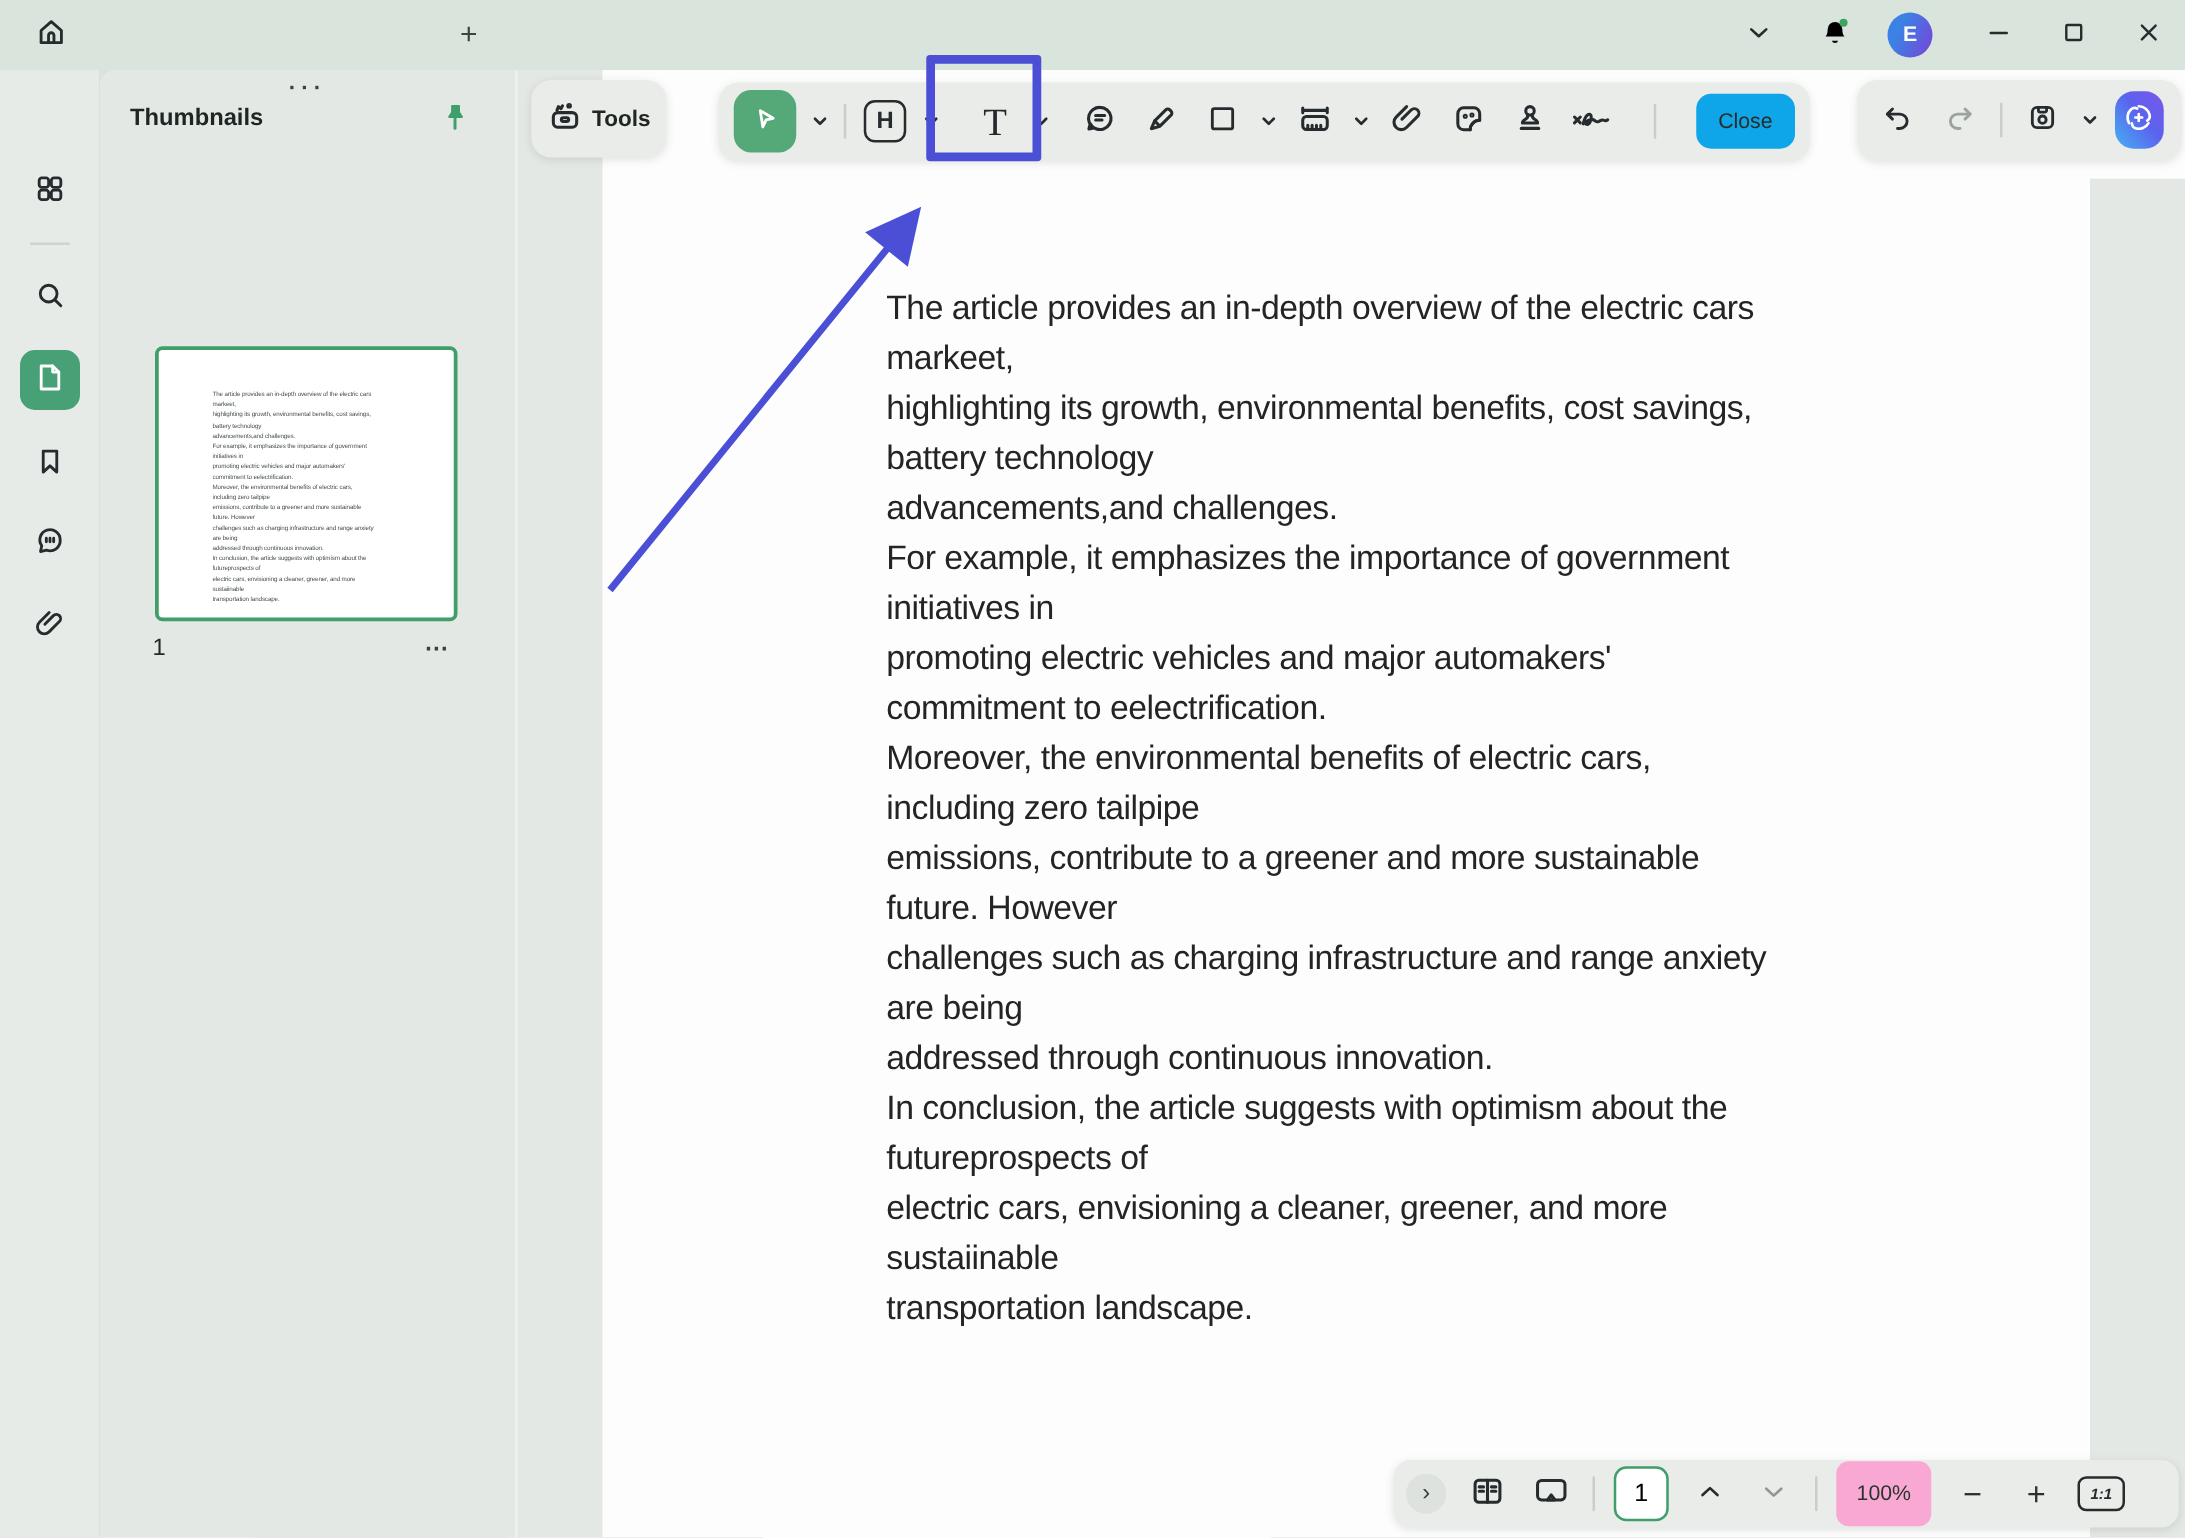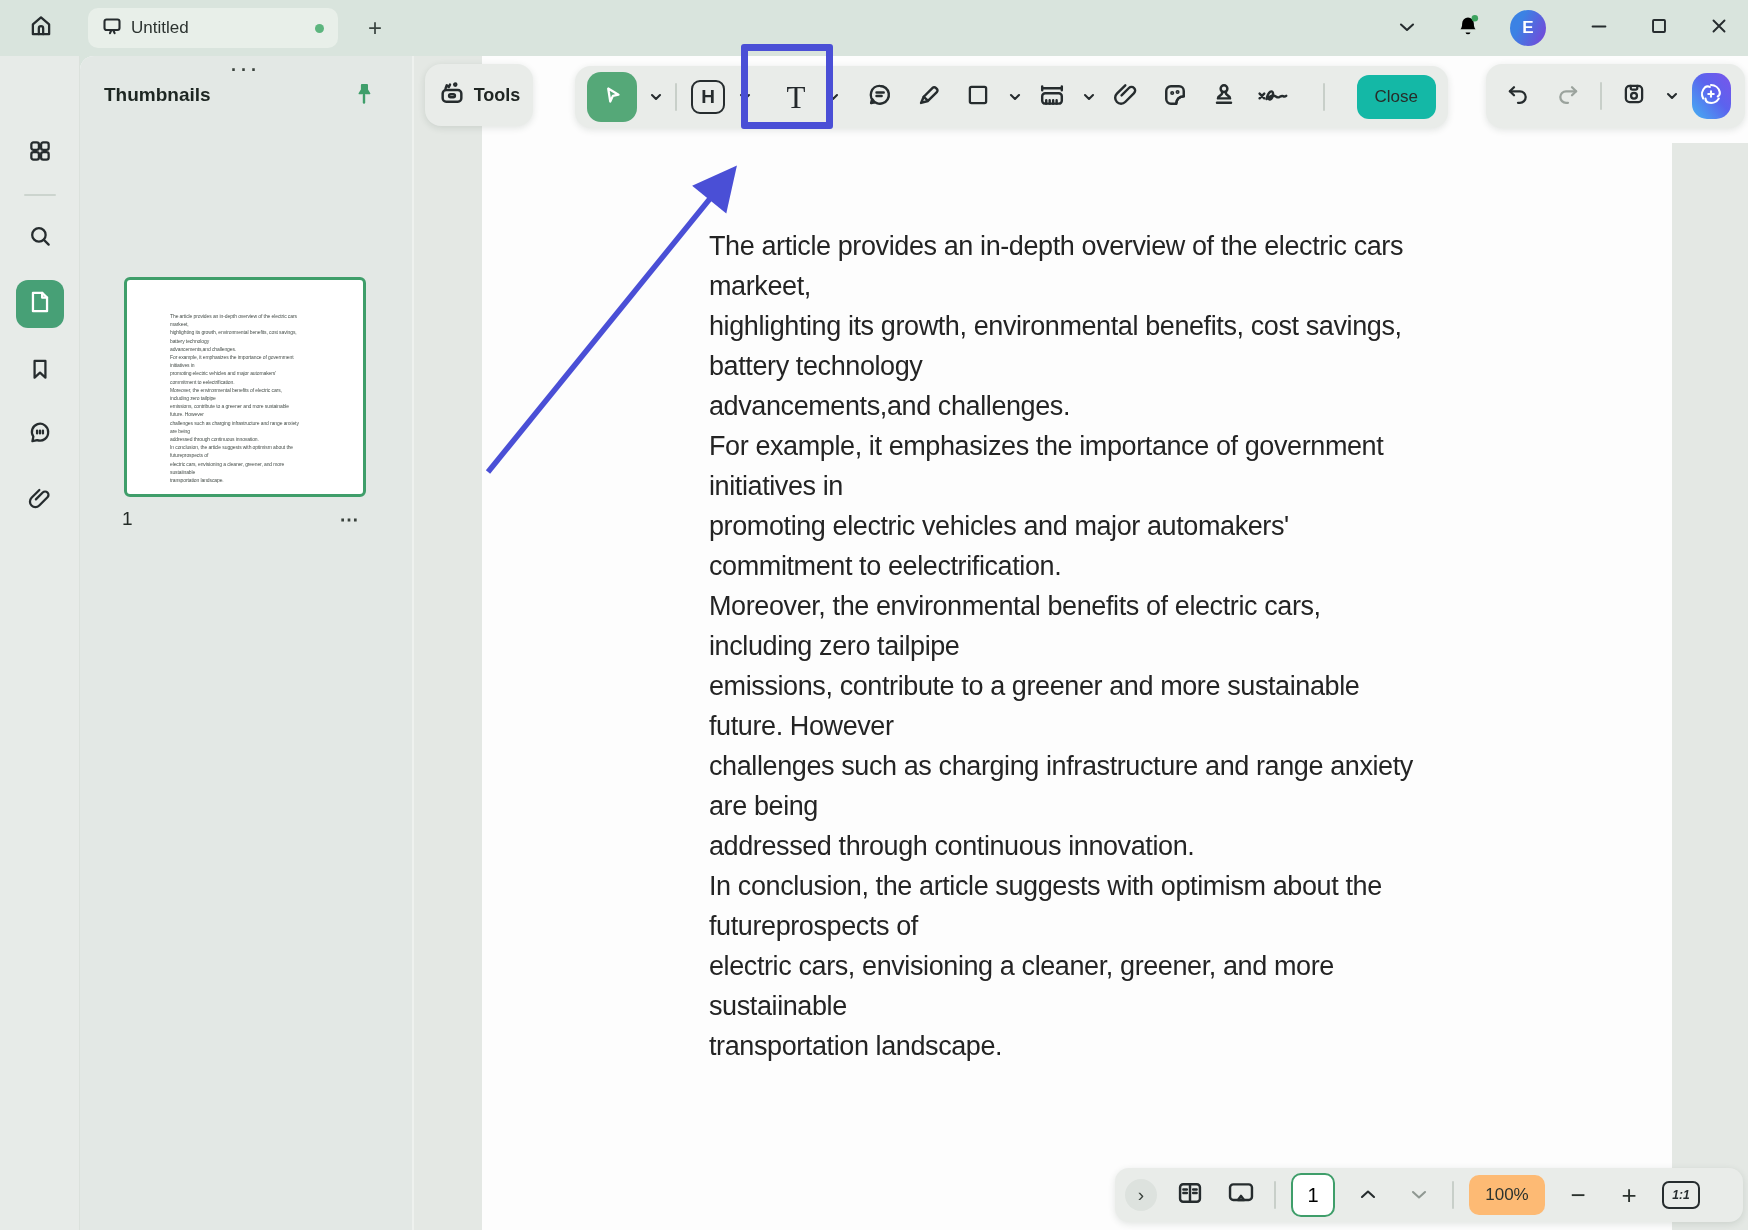--- a/index.html
+++ b/index.html
@@ -67,21 +67,21 @@
 
   .tool { display:flex; align-items:center; justify-content:center; border-radius:10px;
     min-width:36px; height:44px; }
   .vsep { width:2px; height:28px; background:#c8cfc9; border-radius:1px; }
   #select-tool { width:50px; height:50px; background:#55a878; border-radius:14px; }
   .chev { display:flex; align-items:center; }
   .glyphH { width:34px; height:34px; border:2.2px solid #262c2e; border-radius:9px;
     display:flex; align-items:center; justify-content:center;
     font-size:19px; font-weight:bold; color:#262c2e; }
   .glyphT { font-family:"Liberation Serif", serif; font-size:31px; color:#23282b; line-height:1; }
-  #close-btn { margin-left:auto; height:44px; padding:0 18px; background:#14b8a6;
+  #close-btn { margin-left:auto; height:44px; padding:0 18px; background:#0ea5e9;
     border-radius:12px; font-size:17px; color:#272d29; display:flex; align-items:center; }
   #ai-btn { width:46px; height:46px; border-radius:15px;
     background:linear-gradient(50deg,#45b1f2 0%,#5b63ee 55%,#7a55ea 100%);
     display:flex; align-items:center; justify-content:center; }
 
   
   #anno-box { left:741px; top:44px; width:92px; height:85px; border:7px solid #4a4fd6;
     border-radius:3px; }
   #anno-arrow { left:450px; top:140px; width:330px; height:360px; pointer-events:none; }
 
@@ -90,21 +90,21 @@
   .doc-line { font-size:27px; line-height:40px; letter-spacing:-0.4px; white-space:nowrap; }
 
   
   #status-pill { left:1115px; top:1168px; width:628px; height:54px; padding:0 10px; gap:15px;
     border-radius:14px; }
   .st-item { display:flex; align-items:center; justify-content:center; }
   #collapse-btn { width:32px; height:32px; border-radius:50%; background:#dde2de;
     font-size:19px; color:#39413c; }
   #page-box { width:44px; height:44px; background:#fff; border:2px solid #3f9e6a;
     border-radius:10px; font-size:20px; color:#22282４; }
-  #zoom-pill { width:76px; height:40px; background:#fdba74; border-radius:10px;
+  #zoom-pill { width:76px; height:52px; background:#f9a8d4; border-radius:10px;
     font-size:17px; color:#2c332f; }
   .txt-glyph { font-size:26px; color:#2b322e; font-weight:300; }
   #fit-box { width:38px; height:28px; border:2.2px solid #262c2e; border-radius:7px;
     font-size:12px; font-weight:bold; color:#262c2e;font-style:italic; }
 
   svg.ic { stroke:#262c2e; fill:none; stroke-width:2.1; stroke-linecap:round; stroke-linejoin:round; }
   svg.icw { stroke:#fff; fill:none; stroke-width:2.1; stroke-linecap:round; stroke-linejoin:round; }
 </style>
 </head>
 <body>
@@ -112,30 +112,20 @@
 <div id="stage">
 
   <div id="titlebar" class="abs">
     <div id="home-btn" class="abs tb-btn">
       <span>
         <svg class="ic" width="26" height="26" viewBox="0 0 24 24">
             <path d="M4.5 10.5 L12 4 L19.5 10.5 V19.5 H4.5 Z"></path>
             <path d="M10 19.5 V14.2 a2 2 0 0 1 4 0 V19.5"></path>
           </svg>
       </span>
-    </div>
-    <div id="doc-tab" class="abs">
-      <span>
-        <svg class="ic" width="20" height="20" viewBox="0 0 20 20">
-            <rect x="2.5" y="3.5" width="15" height="10.5" rx="2"></rect>
-            <path d="M8 17.2 l1.4-3.2 M12.6 17.2 l-1.4-3.2"></path>
-          </svg>
-      </span>
-      <span class="tab-title">Untitled</span>
-      <span id="tab-dot"></span>
     </div>
     <div id="new-tab-btn" class="abs tb-btn">+</div>
 
     <div id="tb-chevron" class="abs tb-btn">
       <span>
         <svg class="ic" width="18" height="12" viewBox="0 0 18 12">
             <polyline points="3,3.5 9,9 15,3.5"></polyline>
           </svg>
       </span>
     </div>

